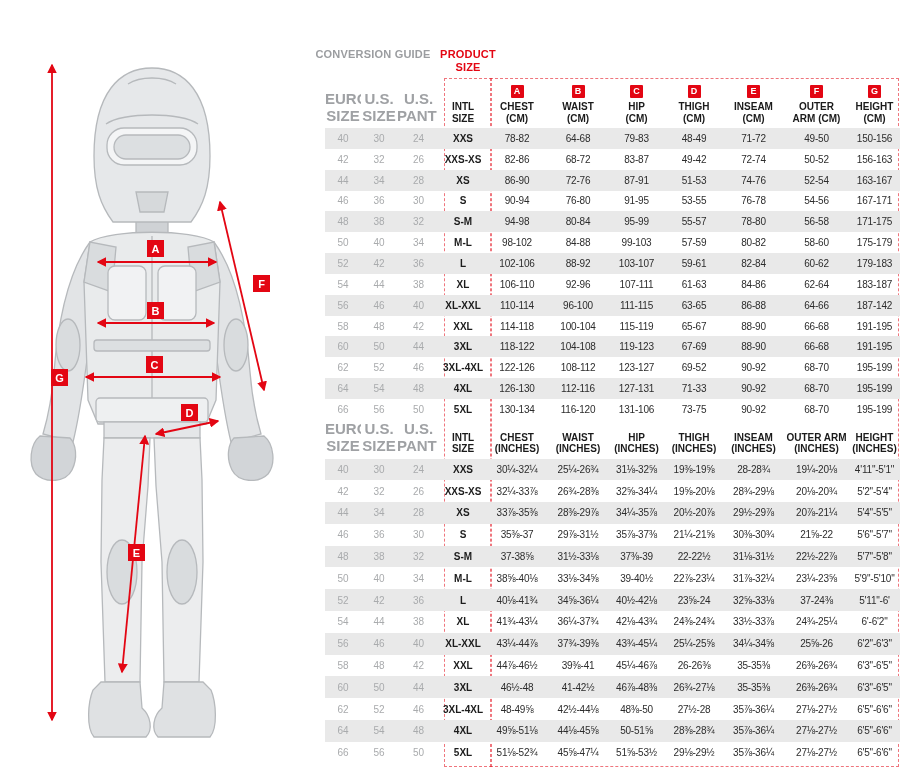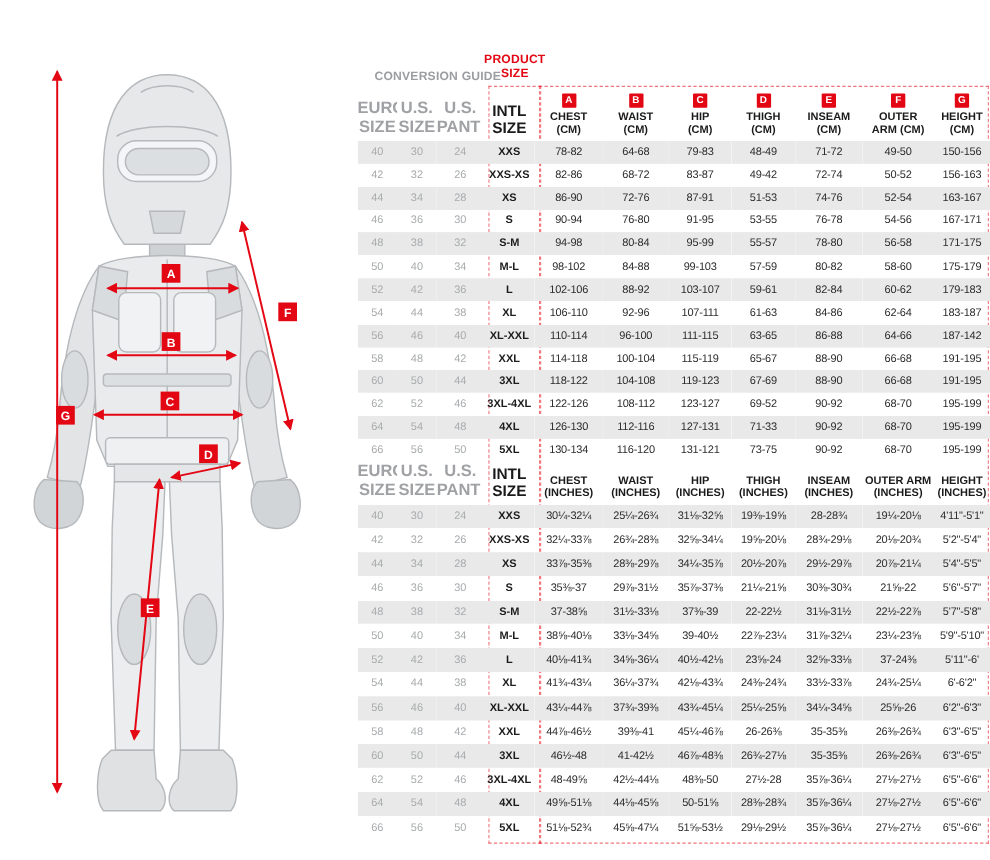--- a/index.html
+++ b/index.html
@@ -3,21 +3,21 @@
 <meta charset="utf-8">
 <style>
   html,body{margin:0;padding:0;background:#ffffff;}
   body{width:900px;height:782px;position:relative;font-family:"Liberation Sans",sans-serif;
        -webkit-font-smoothing:antialiased;}
   #stage{position:absolute;inset:0;width:900px;height:782px;overflow:hidden;background:#fff;}
 
   
   .title{position:absolute;top:48px;font-weight:bold;font-size:11px;line-height:1.15;
          text-align:center;letter-spacing:.2px;}
-  #t-conv{left:338px;width:120px;color:#9b9da0;margin-top:16px;}
+  #t-conv{left:313px;width:120px;color:#9b9da0;}
   #t-prod{left:438px;width:60px;color:#e30613;}
   #t-body{left:491px;width:405px;color:#e30613;}
 
   
   .dashbox{position:absolute;border:1px dashed rgba(227,6,19,.55);pointer-events:none;}
   #dash-intl{left:444px;top:78px;width:46px;height:687px;}
   #dash-meas{left:490px;top:78px;width:407px;height:687px;}
 
   
   table{border-collapse:collapse;table-layout:fixed;position:absolute;left:325px;width:575px;}
@@ -27,21 +27,21 @@
   thead td{vertical-align:bottom;padding-bottom:4px;}
   #cm-table thead td{height:44px;}
   #in-table thead td{height:34px;}
   #cm-table tbody tr{height:20.85px;}
   #in-table tbody tr{height:21.8px;}
   tbody tr:nth-child(odd){background:#e9e9e9;}
   .c-dim{color:#a9abad;}
   .c-intl{font-weight:bold;color:#1c1c1c;}
   .c-val{color:#2c2c2c;font-size:10px;letter-spacing:-0.2px;}
   .hdr-dim{color:#9fa1a4;font-weight:bold;font-size:15px;line-height:1.15;}
-  .hdr-intl{color:#1a1a1a;font-weight:bold;font-size:14px;line-height:1.15;text-align:center;}
+  .hdr-intl{color:#1a1a1a;font-weight:bold;font-size:10px;line-height:1.15;text-align:center;}
   .hdr-meas{color:#1a1a1a;font-weight:bold;font-size:10px;line-height:1.15;}
   .badge{display:inline-block;width:13px;height:13px;background:#e30613;color:#fff;
          font-weight:bold;font-size:9px;line-height:13px;border-radius:1px;margin-bottom:3px;}
 
   
   #figure-wrap{position:absolute;left:10px;top:40px;width:310px;height:730px;}
 </style>
 </head>
 <body>
 
@@ -352,21 +352,21 @@
           <td class="c-val">68-70</td>
           <td class="c-val">195-199</td>
         </tr>
         <tr>
           <td class="c-dim">66</td>
           <td class="c-dim">56</td>
           <td class="c-dim">50</td>
           <td class="c-intl">5XL</td>
           <td class="c-val">130-134</td>
           <td class="c-val">116-120</td>
-          <td class="c-val">131-121</td>
+          <td class="c-val">131-106</td>
           <td class="c-val">73-75</td>
           <td class="c-val">90-92</td>
           <td class="c-val">68-70</td>
           <td class="c-val">195-199</td>
         </tr>
       </tbody>
     </table>
   <table id="in-table">
       <colgroup>
         <col style="width: 36px;">

